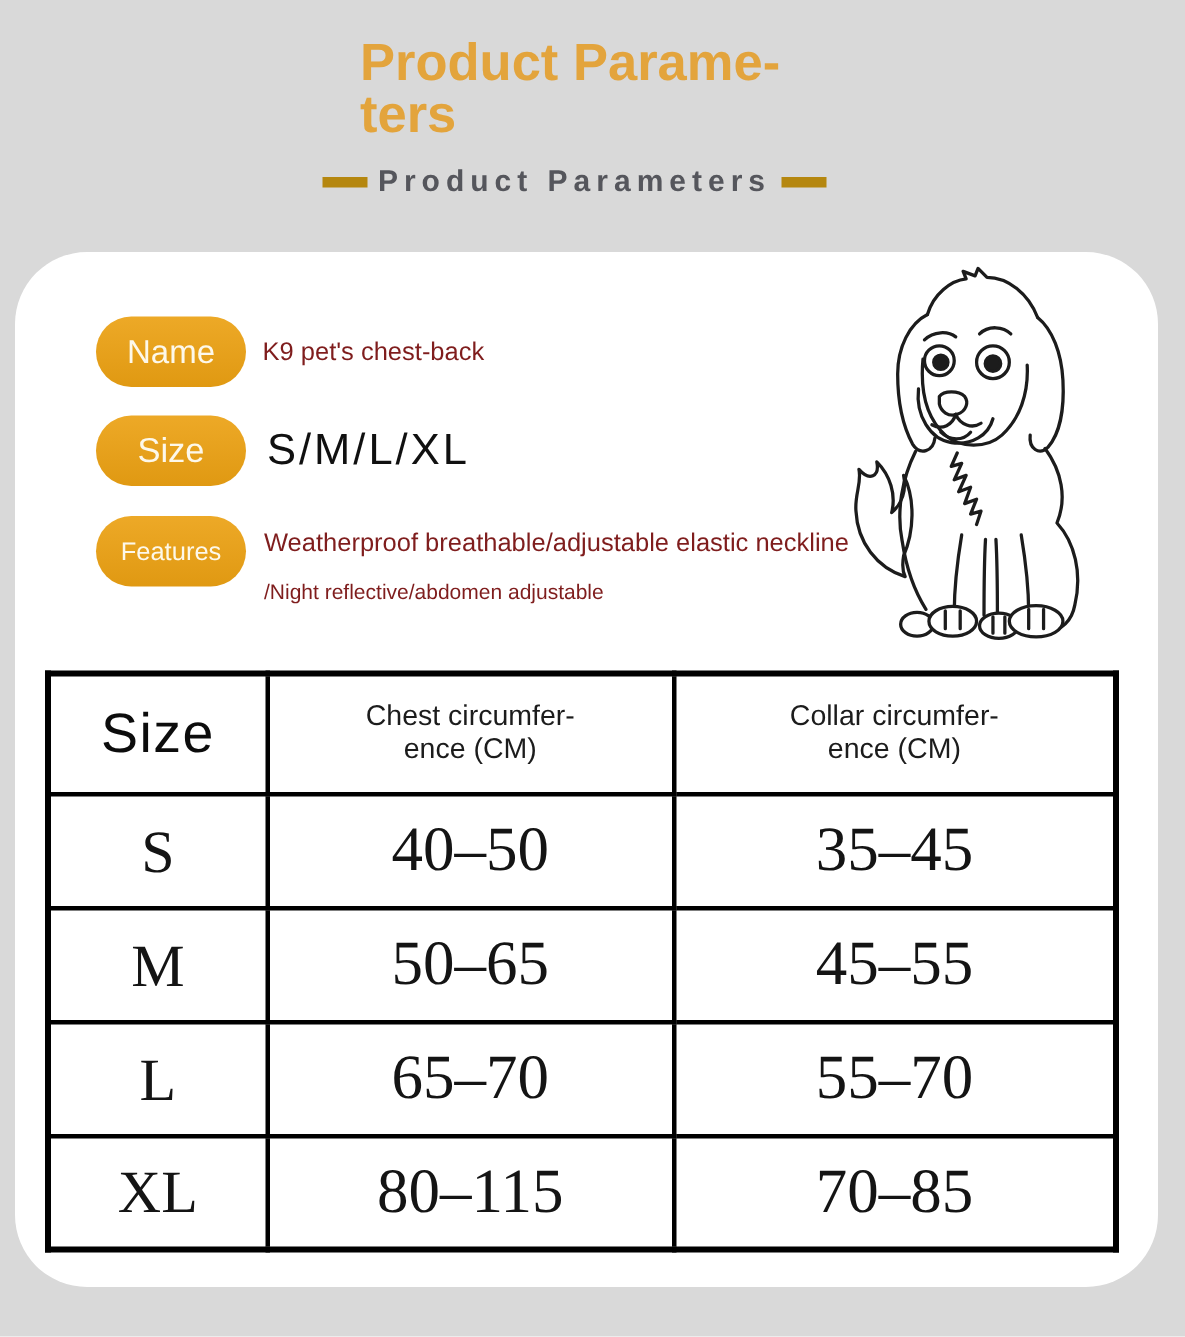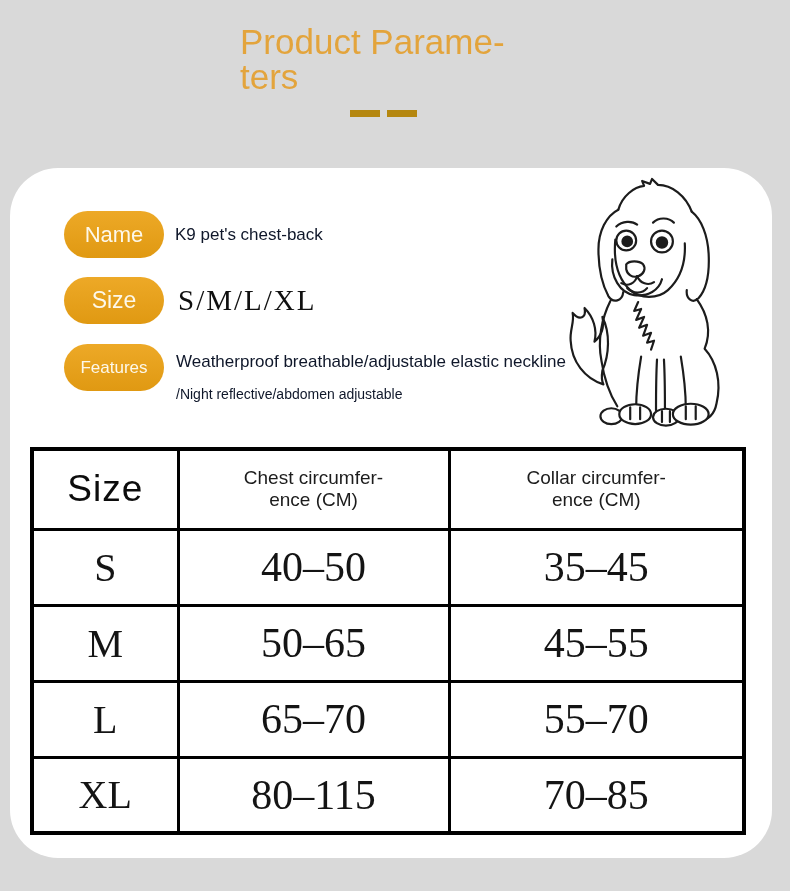--- a/index.html
+++ b/index.html
@@ -7,21 +7,21 @@
   body {
     position:relative;
     background:#d9d9d9;
     font-family:"Liberation Sans", sans-serif;
     overflow:hidden;
   }
 
   
   .page-title {
     position:absolute; left:240px; top:24px;
-    font-size:35px; line-height:35px; font-weight:400;
+    font-size:35px; line-height:35px; font-weight:700;
     color:#e3a43c;
   }
   .title-line { display:block; }
 
   .section-divider {
     position:absolute; top:110px; left:0; width:100%;
     display:flex; align-items:center; justify-content:center;
     gap:7px; transform:translateX(-12px);
   }
   .dash { width:30px; height:7px; background:#b5870f; }
@@ -41,25 +41,25 @@
     position:absolute; left:54px; width:100px; height:47px;
     background:linear-gradient(180deg,#eda927,#e09912);
     border-radius:24px;
     display:flex; align-items:center; justify-content:center;
     color:#fdf8ea;
   }
   .pill-name     { top:43px;  font-size:22px; }
   .pill-size     { top:109px; font-size:23px; }
   .pill-features { top:176px; font-size:17px;text-align:right; }
 
-  .field-value { position:absolute; color:#0f172a; white-space:nowrap; }
+  .field-value { position:absolute; color:#7f1d1d; white-space:nowrap; }
   .value-name  { left:165px; top:57px;  font-size:17px; }
   .value-size  {
     left:168px; top:116px; font-size:29px; letter-spacing:2px;
-    color:#101010; font-family:Liberation Serif, serif;
+    color:#101010; font-family:Liberation Sans, sans-serif;
   }
   .value-feat1 { left:166px; top:184px; font-size:17px; }
   .value-feat2 { left:166px; top:218px; font-size:14px; }
 
   
   .puppy { position:absolute; left:530px; top:2px; width:235px; height:268px; }
 
   
   .size-table {
     position:absolute; left:20px; top:279px; width:712px;
@@ -83,20 +83,21 @@
 </head>
 <body>
 
 <h1 class="page-title">
   <span class="title-line">Product Parame-</span>
   <span class="title-line">ters</span>
 </h1>
 
 <div class="section-divider">
   <div class="dash"></div>
+  <div class="subtitle">Product Parameters</div>
   <div class="dash"></div>
 </div>
 
 <div class="product-card">
 
   <div class="pill pill-name">Name</div>
   <div class="field-value value-name">K9 pet's chest-back</div>
 
   <div class="pill pill-size">Size</div>
   <div class="field-value value-size">S/M/L/XL</div>

